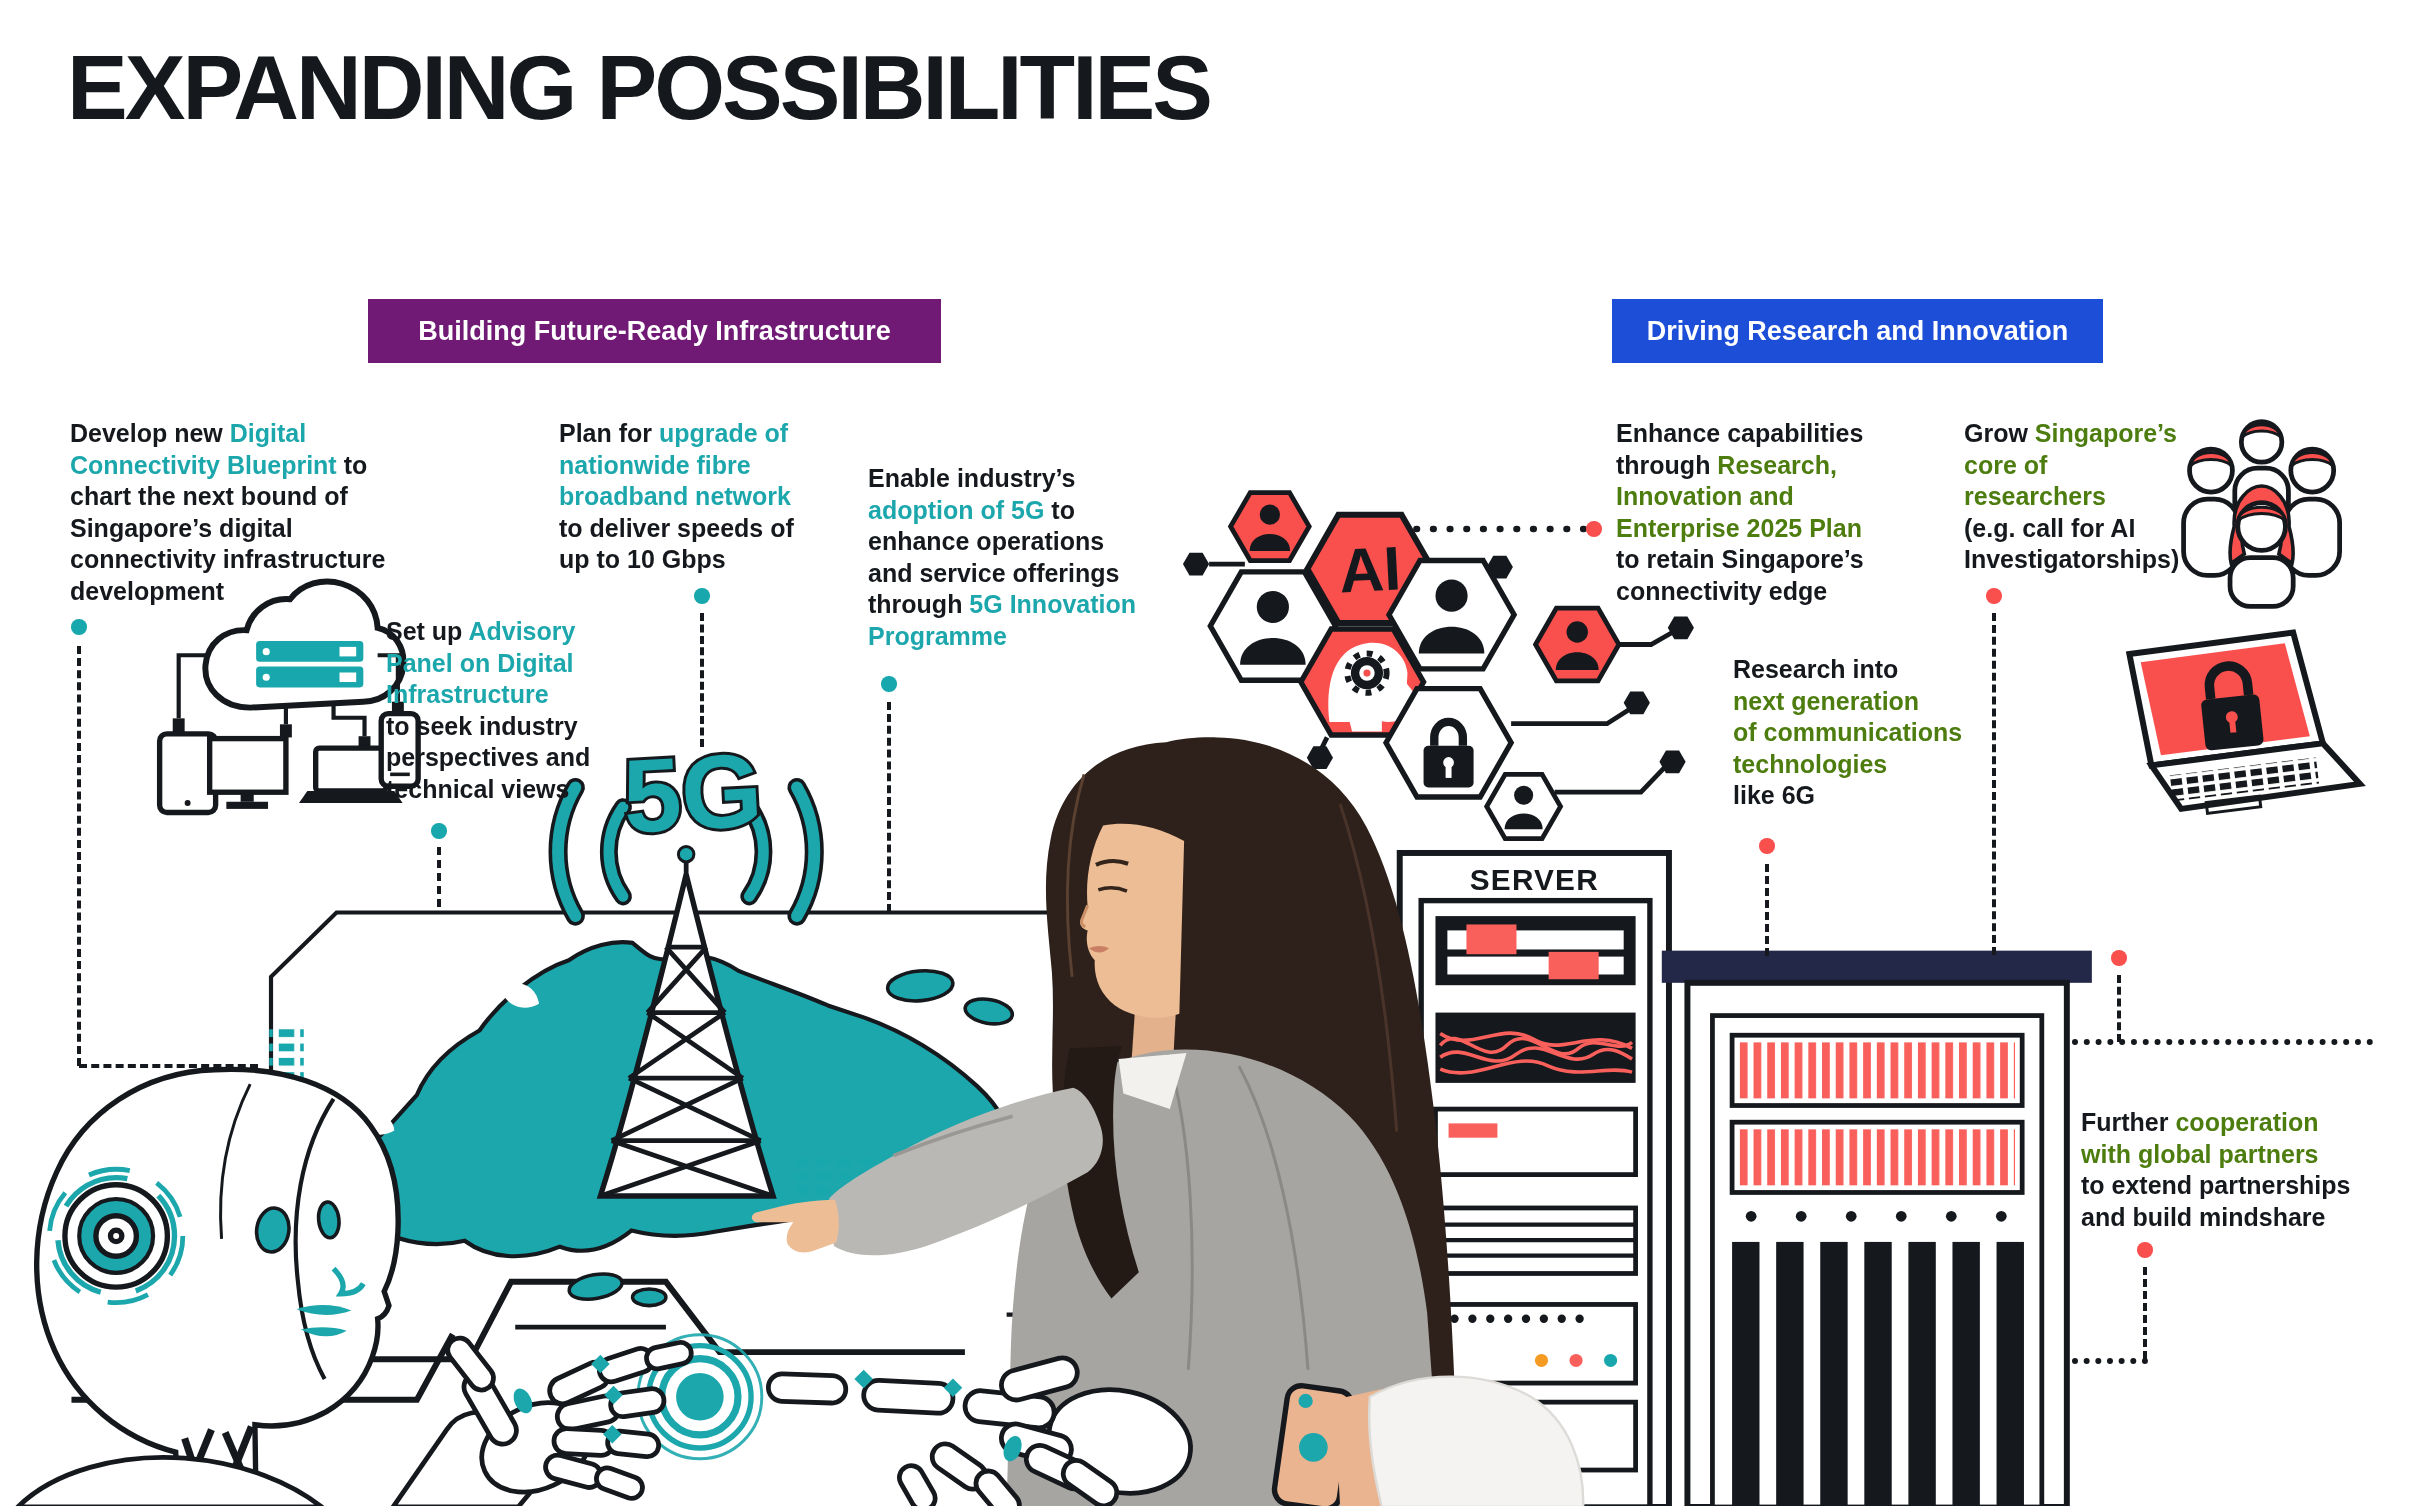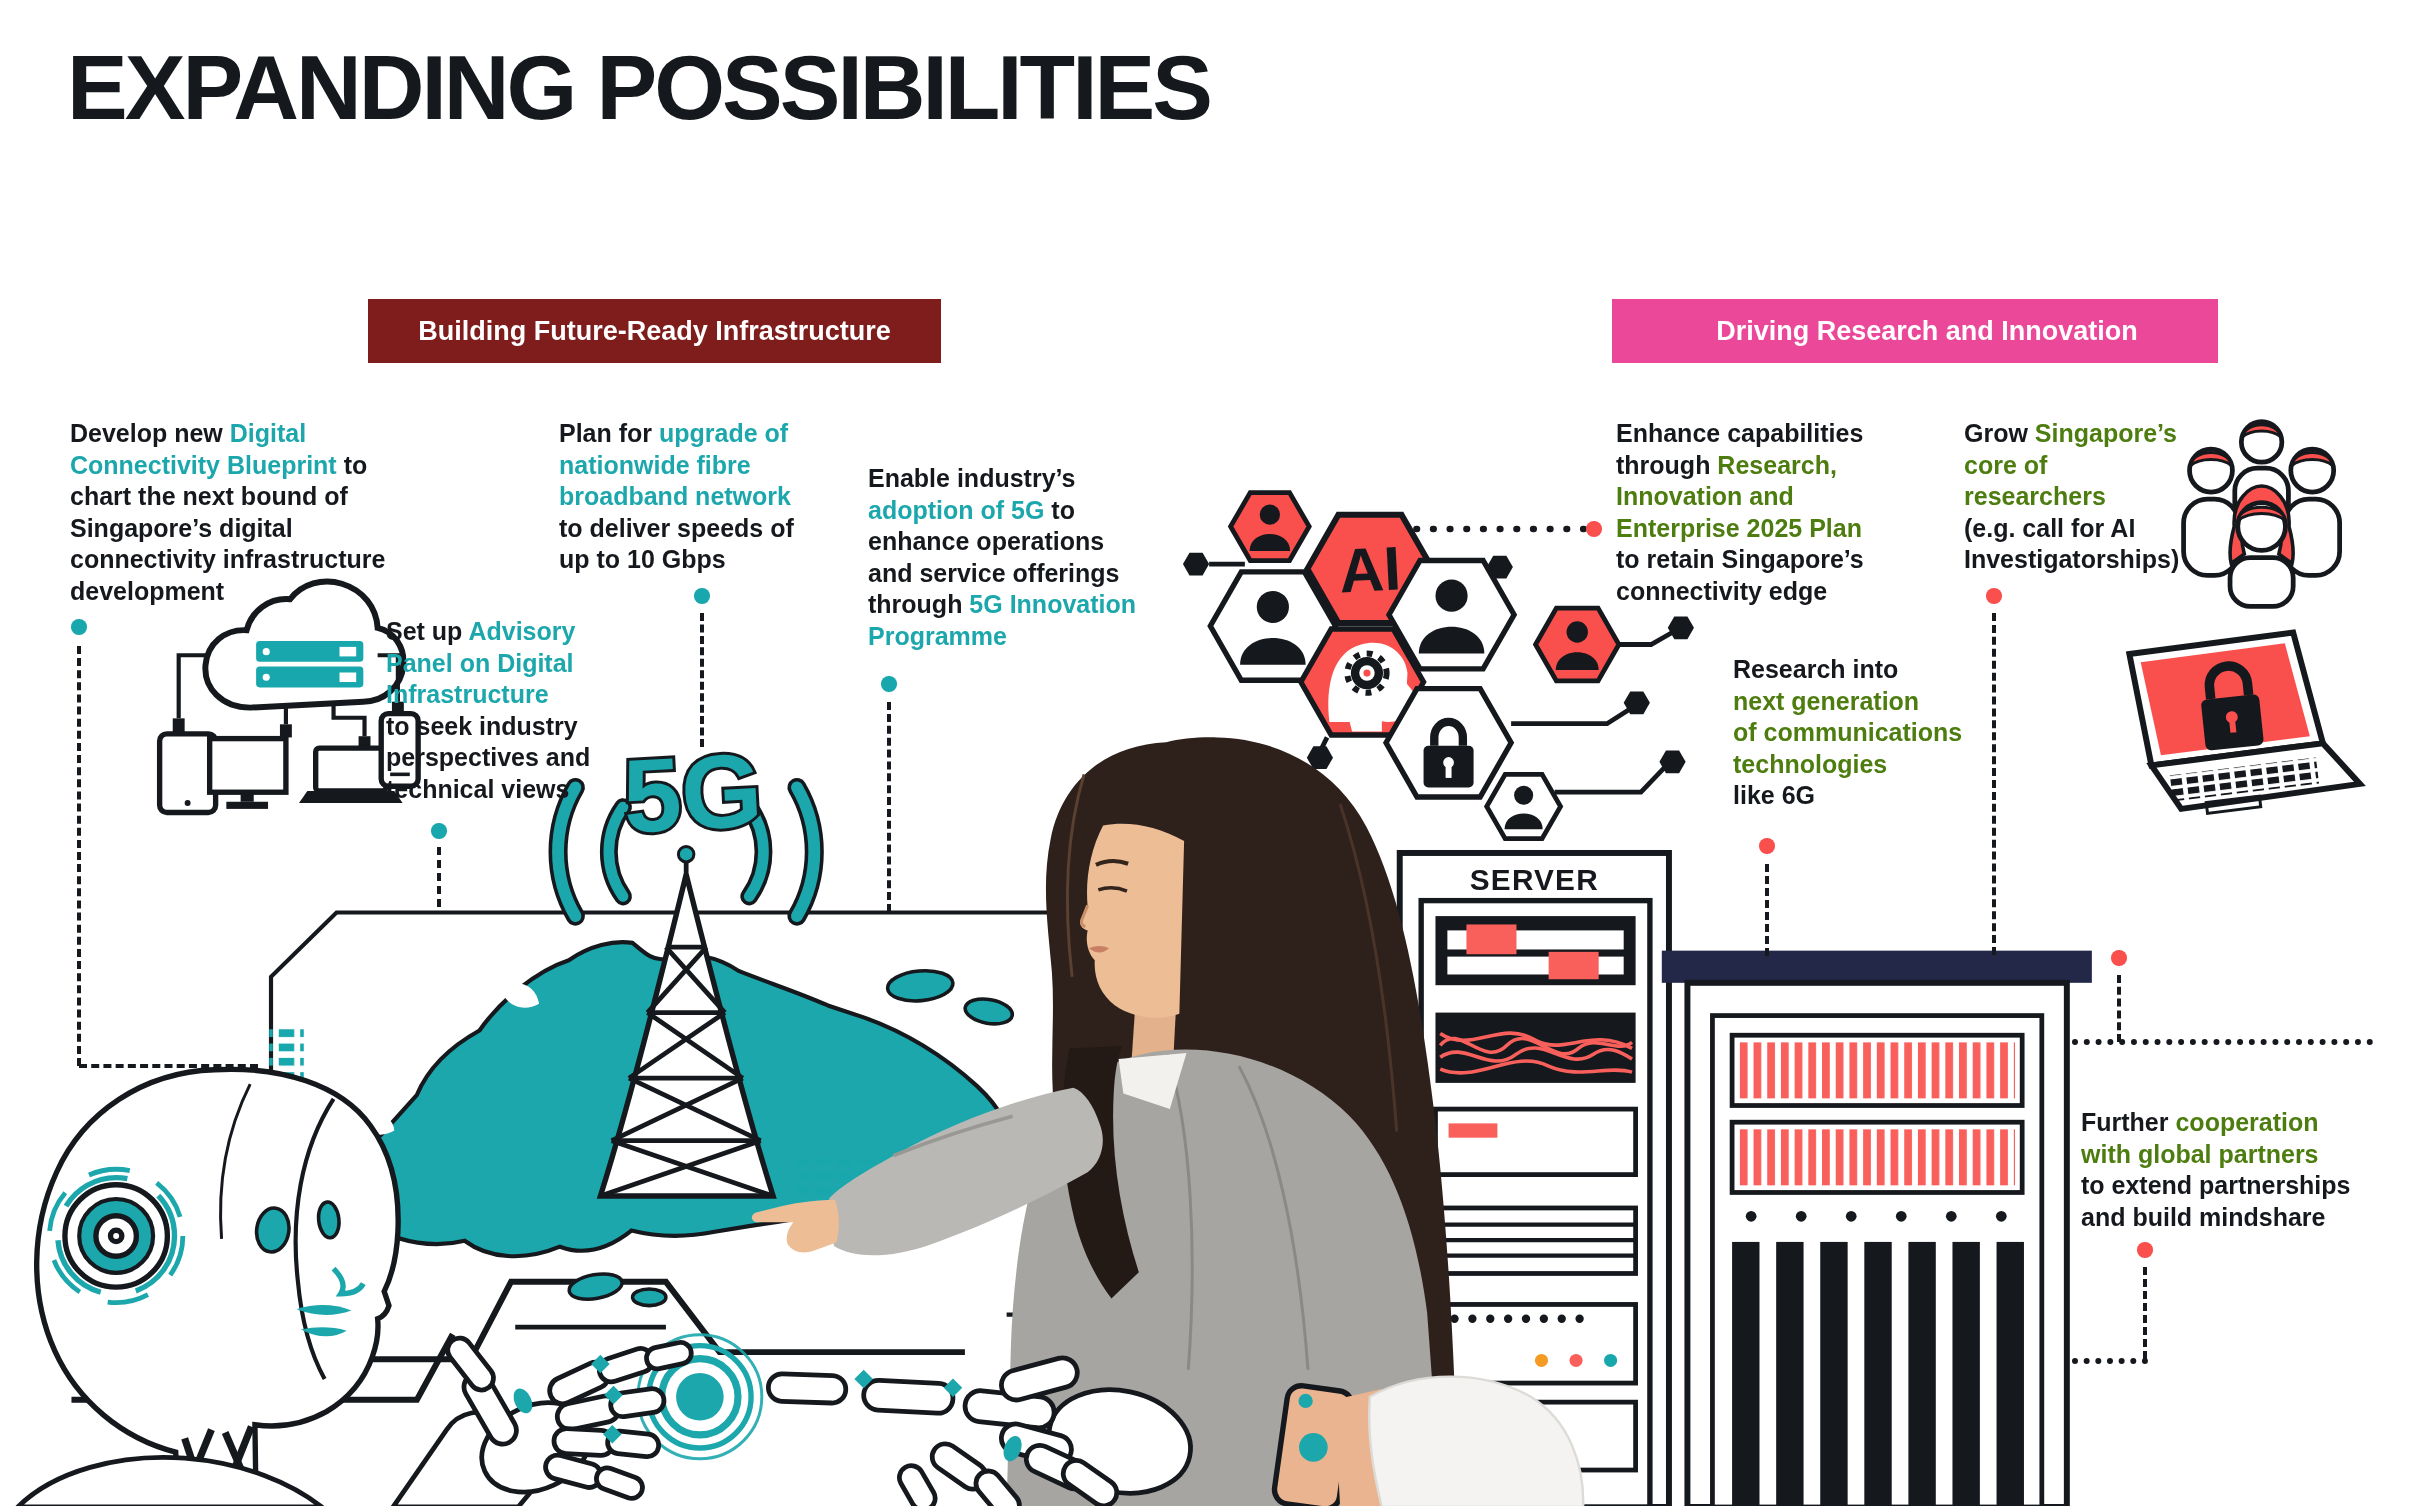--- a/index.html
+++ b/index.html
@@ -4,22 +4,22 @@
 <style>
   html,body{margin:0;padding:0;background:#ffffff;}
   #canvas{position:relative;width:2426px;height:1507px;background:#ffffff;overflow:hidden;
           font-family:"Liberation Sans",sans-serif;}
   #artwork{position:absolute;left:0;top:0;z-index:1;}
   .txt{position:absolute;z-index:6;color:#15181c;}
   #title{left:67px;top:42px;font-weight:bold;font-size:91px;letter-spacing:-3px;line-height:1;}
   #subtitle{left:70px;top:170px;font-weight:bold;font-size:38px;letter-spacing:-0.6px;}
   .banner{position:absolute;z-index:6;height:64px;display:flex;align-items:center;justify-content:center;
           color:#ffffff;font-weight:bold;font-size:27px;}
-  #banner-infra{left:368px;top:299px;width:573px;background:#7f1d1d;}
-  #banner-research{left:1612px;top:299px;width:582px;background:#ec4899;padding-left:24px;}
+  #banner-infra{left:368px;top:299px;width:573px;background:#701a75;}
+  #banner-research{left:1612px;top:299px;width:491px;background:#1d4ed8;}
   .block{position:absolute;z-index:6;font-weight:bold;font-size:25px;line-height:1.26;color:#15181c;}
   .hl-t{color:#1CA7AD;}
   .hl-r{color:#4d7c0f;}
   .dot{position:absolute;z-index:5;width:15.5px;height:15.5px;border-radius:50%;background:#18A7AC;}
   .dot.red{background:#F9504E;}
   .vd{position:absolute;z-index:5;width:0;border-left:4.2px dashed #15181c;}
   .hd{position:absolute;z-index:5;height:0;border-top:4.2px dashed #15181c;}
   .do{position:absolute;z-index:5;height:0;border-top:6.6px dotted #15181c;}
   svg text{font-family:"Liberation Sans",sans-serif;font-weight:bold;}
 </style>

